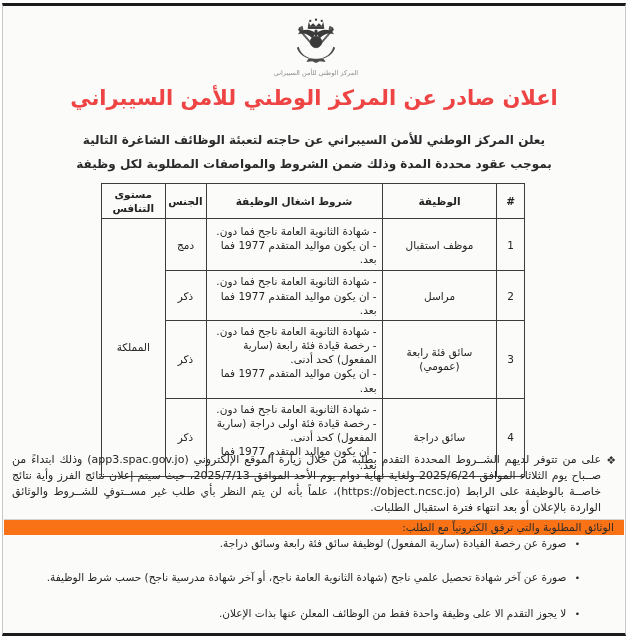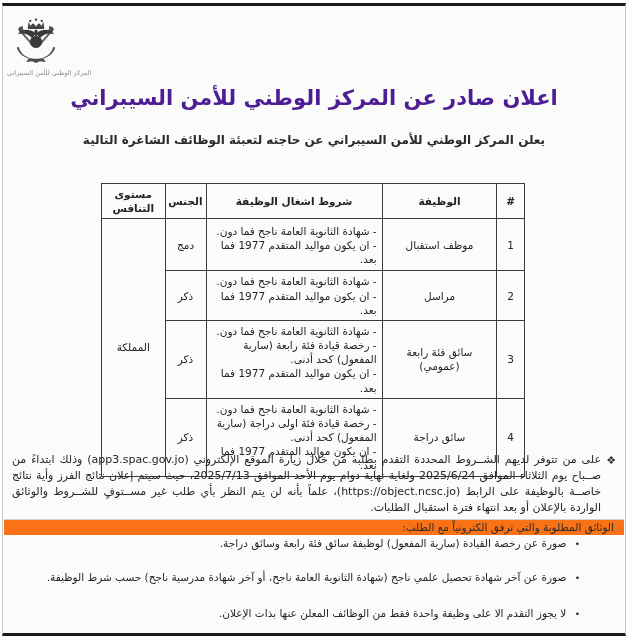--- a/index.html
+++ b/index.html
@@ -17,34 +17,34 @@
     border-top: 3px solid #1b1b1b;
     border-bottom: 3px solid #1b1b1b;
     border-left: 1px solid #c8c8c8;
     border-right: 1px solid #c8c8c8;
     direction: rtl;
   }
 
   
   .emblem-wrap {
     position: absolute; top: 12px; left: 4px; right: 0;
-    text-align: left;
+    text-align: center;
   }
   .emblem-wrap svg { display: inline-block; }
   .org-small {
     margin-top: 1px;
     font-size: 6.5px; color: #8f8f8f; letter-spacing: .5px;
     filter: blur(0.45px);
   }
 
   
   .doc-title {
     position: absolute; top: 80px; left: 0; right: 0;
     text-align: center;
-    font-size: 21px; font-weight: bold; color: #4c1d95;
+    font-size: 21px; font-weight: bold; color: #ef4444;
   }
   .doc-sub1, .doc-sub2 {
     position: absolute; left: 0; right: 0;
     text-align: center;
     font-size: 12px; font-weight: bold; color: #2a2a2a;
   }
   .doc-sub1 { top: 127px; }
   .doc-sub2 { top: 151px; }
 
   
@@ -146,20 +146,21 @@
         <path d="M48 30 C46 38 40 42 30 43 C40 43.5 48 38 50 31 Z" opacity="0.9"></path>
 
         <path d="M22 42.5 L38 42.5 L40 46 L34 45 L30 47 L26 45 L20 46 Z" opacity="0.9"></path>
       </g>
     </svg>
     <div class="org-small">المركز الوطني للأمن السيبراني</div>
   </div>
 
   <div class="doc-title">اعلان صادر عن المركز الوطني للأمن السيبراني</div>
   <div class="doc-sub1">يعلن المركز الوطني للأمن السيبراني عن حاجته لتعبئة الوظائف الشاغرة التالية</div>
+  <div class="doc-sub2">بموجب عقود محددة المدة وذلك ضمن الشروط والمواصفات المطلوبة لكل وظيفة</div>
 
   <table class="jobs-table" dir="rtl">
     <colgroup>
       <col class="c-num">
         <col class="c-pos">
         <col class="c-cond">
         <col class="c-gen">
         <col class="c-lvl">
     </colgroup>
     <thead>

